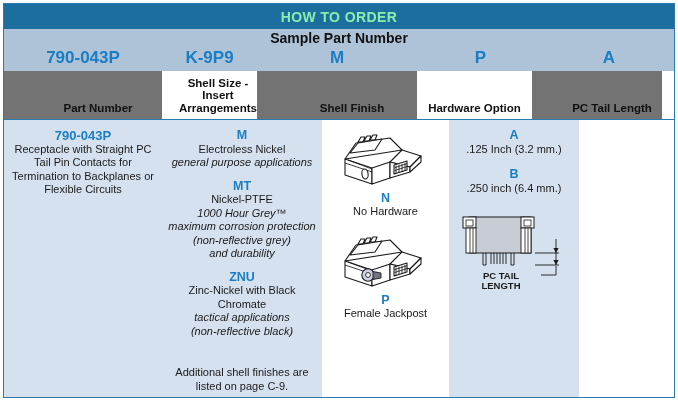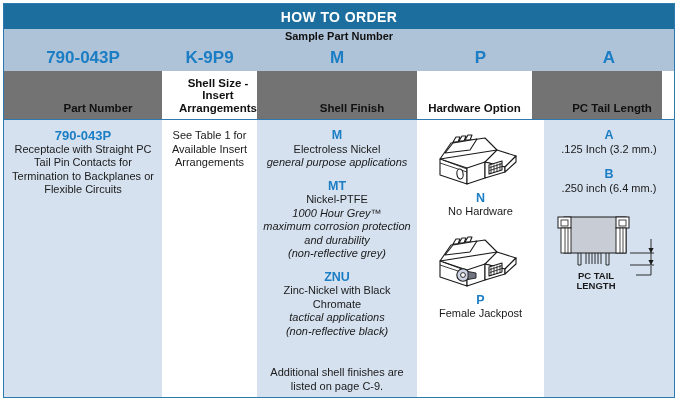--- a/index.html
+++ b/index.html
@@ -18,35 +18,35 @@
     width:672px;height:395px;
     border:1px solid #2c7bb0;
     box-sizing:border-box;
     background:#ffffff;
   }
 
   
   .title-band{
     position:absolute;left:0;top:0;width:100%;height:25px;
     background:#1c6e9e;
-    color:#ffffff;
+    color:#86efac;
     font-size:14px;font-weight:bold;
     letter-spacing:.4px;
     display:flex;align-items:center;justify-content:center;
   }
 
   
   .sample-band{
     position:absolute;left:0;top:25px;width:100%;height:42px;
     background:#aec3d8;
   }
   .sample-label{
     position:absolute;left:0;top:1px;width:100%;
     text-align:center;
-    font-size:11px;font-weight:bold;color:#111111;
+    font-size:14px;font-weight:bold;color:#111111;
   }
   .sample-codes{
     position:absolute;left:0;top:15px;width:100%;height:27px;
     display:flex;
   }
   .sample-codes .sc{
     display:flex;align-items:center;justify-content:center;
     color:#1b7dc4;font-weight:bold;font-size:17px;
     box-sizing:border-box;
   }
@@ -143,37 +143,34 @@
       <div class="head-cell blue hc5">PC Tail Length</div>
     </div>
 
     <div class="body-row">
 
       <div class="body-cell blue bc1">
         <span class="code big">790-043P</span>
         <span class="desc">Receptacle with Straight PC Tail Pin Contacts for Termination to Backplanes or Flexible Circuits</span>
       </div>
 
-      <div class="body-cell white bc2">
-        <span class="desc">See Table 1 for Available Insert Arrangements</span>
-      </div>
 
       <div class="body-cell blue bc3">
         <div class="blk">
           <span class="code">M</span>
           <span class="desc">Electroless Nickel</span>
           <span class="ital">general purpose applications</span>
         </div>
         <div class="blk">
           <span class="code">MT</span>
           <span class="desc">Nickel-PTFE</span>
           <span class="ital">1000 Hour Grey™</span>
           <span class="ital">maximum corrosion protection</span>
+          <span class="ital">(non-reflective grey)</span>
           <span class="ital">and durability</span>
-          <span class="ital">(non-reflective grey)</span>
         </div>
         <div class="blk">
           <span class="code">ZNU</span>
           <span class="desc">Zinc-Nickel with Black Chromate</span>
           <span class="ital">tactical applications</span>
           <span class="ital">(non-reflective black)</span>
         </div>
         <div class="gap-lg"></div>
         <span class="desc">Additional shell finishes are listed on page C-9.</span>
       </div>

